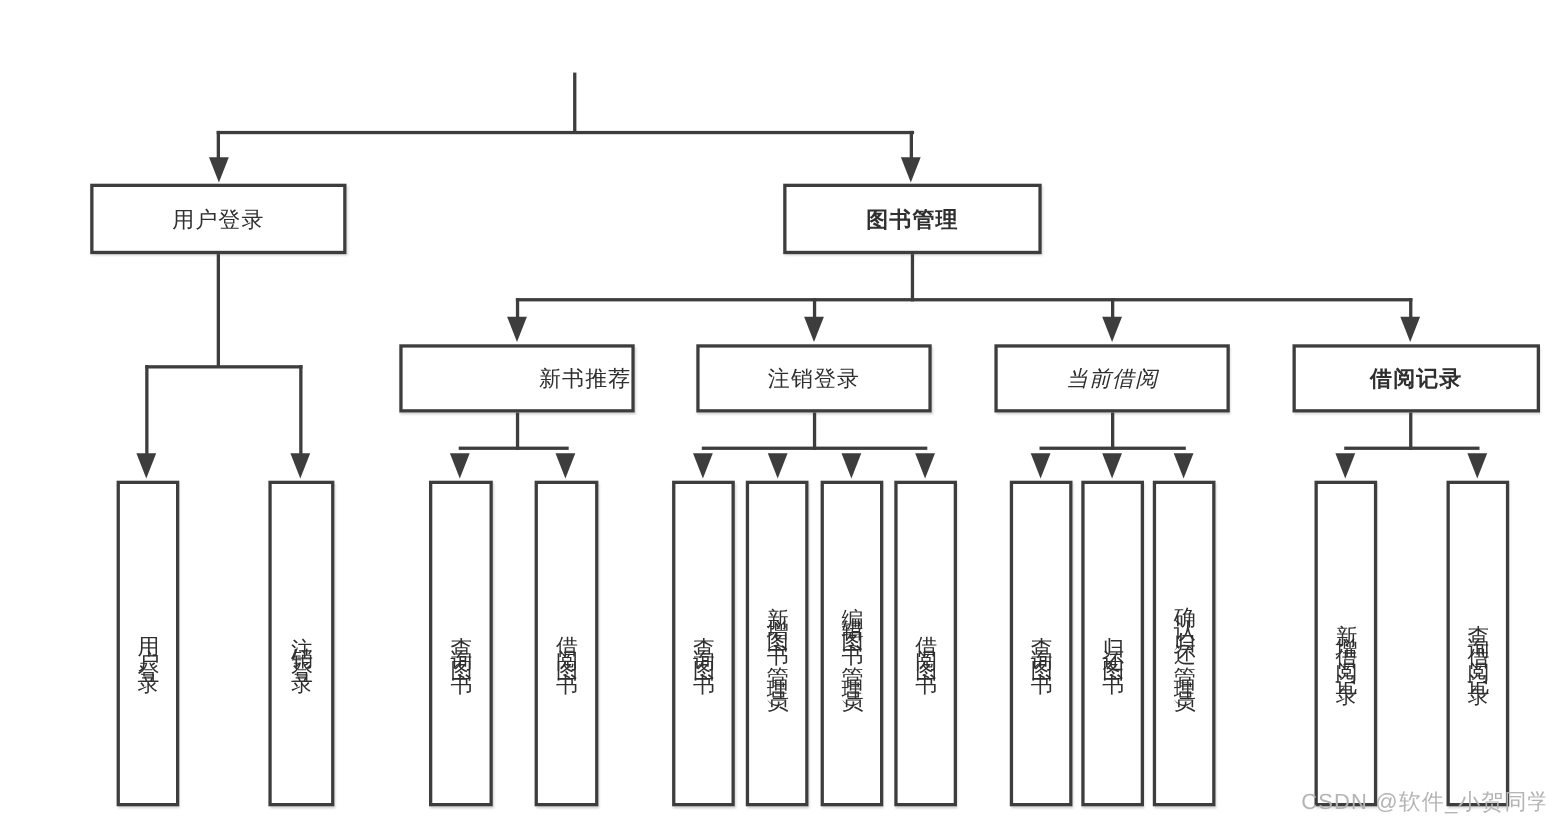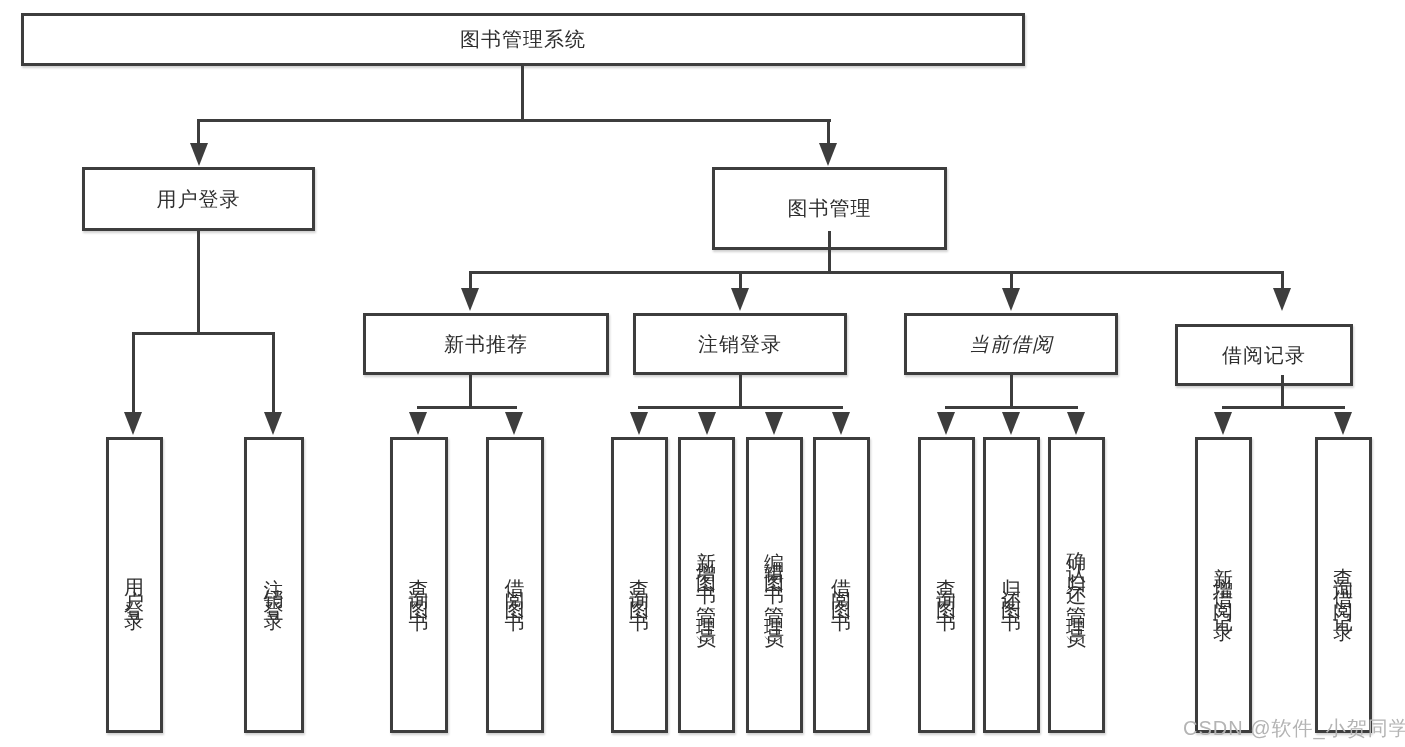--- a/index.html
+++ b/index.html
@@ -57,41 +57,38 @@
     color: #b4b4b4;
     letter-spacing: 1px;
     white-space: nowrap;
   }
 </style>
 </head>
 <body>
 
 <div id="stage">
 
-  <div class="box" style="left:21px; top:13px; width:1004px; height:53px;">
-    <span class="hlabel">图书管理系统</span>
-  </div>
 
   <div class="box" style="left:82px; top:167px; width:233px; height:64px;">
     <span class="hlabel">用户登录</span>
   </div>
-  <div class="box" style="left:712px; top:167px; width:235px; height:83px;">
+  <div class="box" style="left:712px; top:167px; width:235px; height:64px;font-weight:bold;">
     <span class="hlabel">图书管理</span>
   </div>
 
-  <div class="box" style="left:363px; top:313px; width:246px; height:62px;">
+  <div class="box" style="left:363px; top:313px; width:214px; height:62px;justify-content:flex-end;">
     <span class="hlabel">新书推荐</span>
   </div>
   <div class="box" style="left:633px; top:313px; width:214px; height:62px;">
     <span class="hlabel">注销登录</span>
   </div>
   <div class="box" style="left:904px; top:313px; width:214px; height:62px;font-style:italic;">
     <span class="hlabel">当前借阅</span>
   </div>
-  <div class="box" style="left:1175px; top:324px; width:178px; height:62px;">
+  <div class="box" style="left:1175px; top:313px; width:225px; height:62px;font-weight:bold;">
     <span class="hlabel">借阅记录</span>
   </div>
 
   <div class="box" style="left:106px; top:437px; width:57px; height:296px;">
     <span class="vlabel">用户登录</span>
   </div>
   <div class="box" style="left:244px; top:437px; width:60px; height:296px;">
     <span class="vlabel">注销登录</span>
   </div>
 

